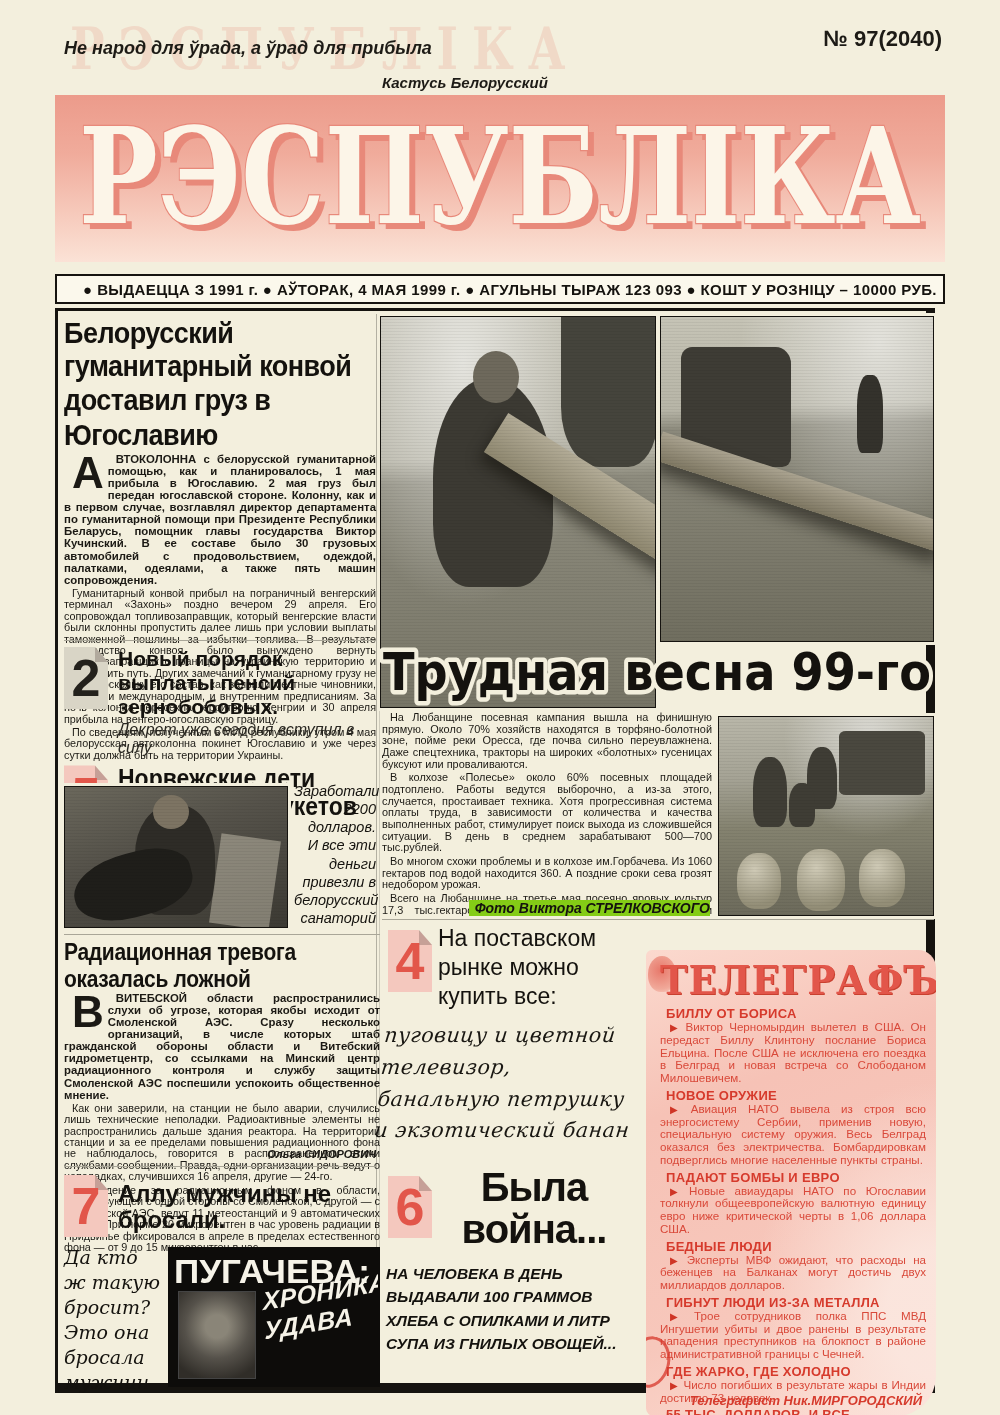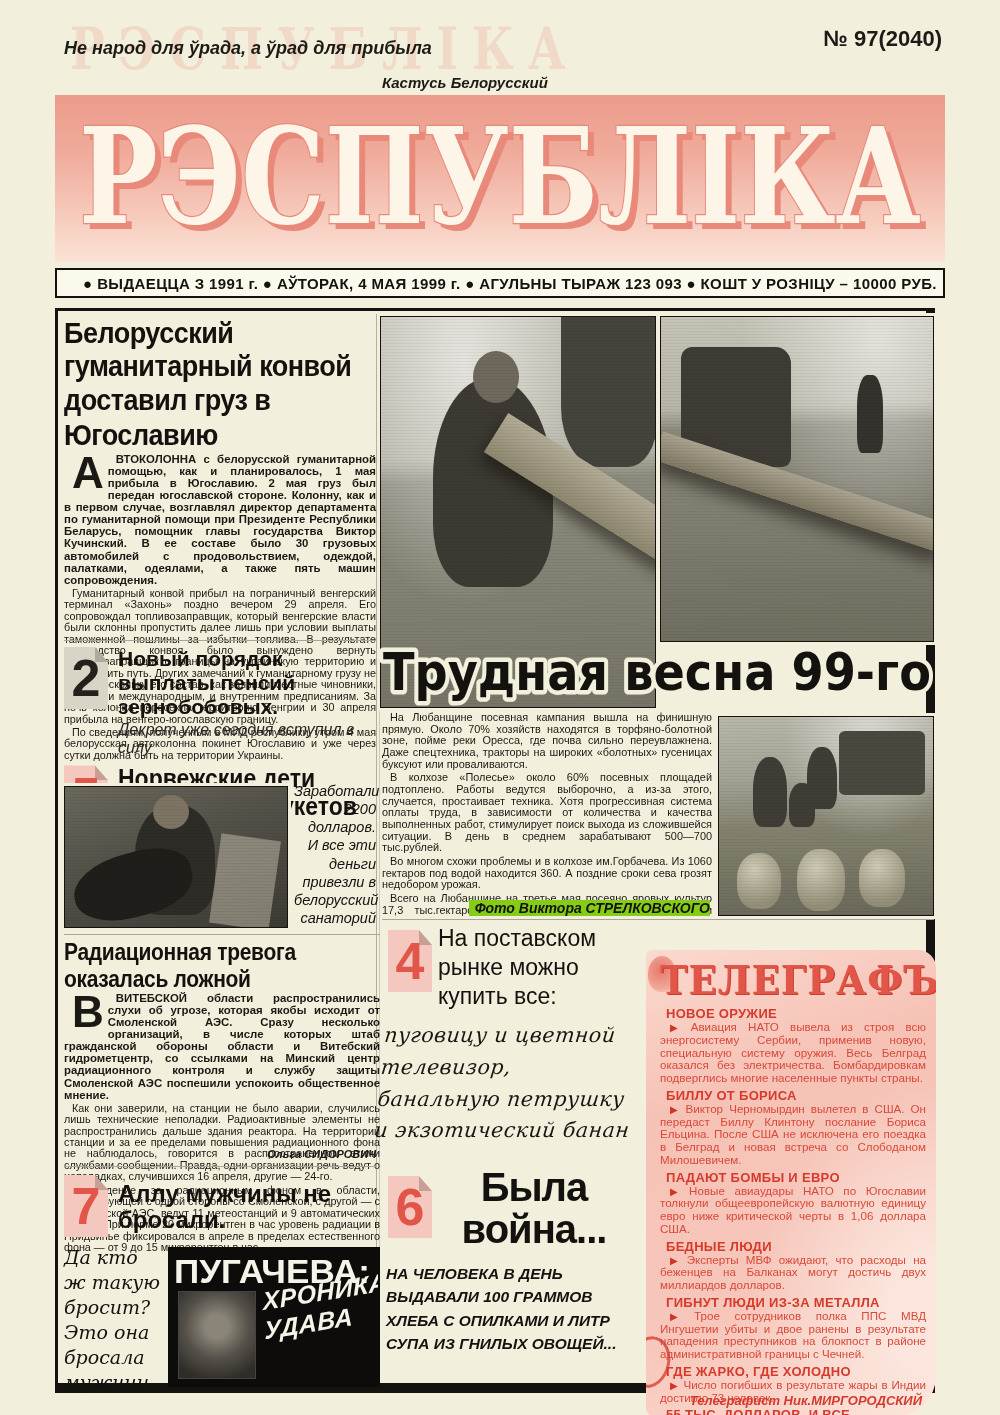--- a/index.html
+++ b/index.html
@@ -11,21 +11,21 @@
     font-weight:bold;font-size:46px;letter-spacing:14px;color:#eba897;opacity:.30;white-space:nowrap;
     overflow:hidden;transform:scaleY(1.25);}
   .motto{position:absolute;left:64px;top:38px;font-size:18px;font-weight:bold;font-style:italic;color:#1d1b16;}
   .motto-author{position:absolute;left:382px;top:74px;font-size:15px;font-weight:bold;font-style:italic;color:#1d1b16;}
   .issue-no{position:absolute;right:58px;top:26px;font-size:22px;font-weight:bold;color:#1d1b16;}
 
   .masthead{position:absolute;left:55px;top:95px;width:890px;height:167px;
     background:linear-gradient(180deg,#ec9b8b 0%,#f0ab9b 35%,#f7cdbf 75%,#fbe2d6 100%);}
   .masthead svg{display:block;}
 
-  .infobar{position:absolute;left:55px;top:268px;width:890px;height:30px;background:#fbf8ec;
+  .infobar{position:absolute;left:55px;top:274px;width:890px;height:30px;background:#fbf8ec;
     border:2px solid #15130f;box-sizing:border-box;display:flex;align-items:center;justify-content:center;
     font-size:15px;font-weight:bold;color:#15130f;letter-spacing:.4px;white-space:nowrap;padding-left:20px;}
 
   
   .frame{position:absolute;left:55px;top:308px;width:880px;height:1085px;box-sizing:border-box;
     border:3px solid #15130f;border-right-width:9px;border-bottom-width:10px;background:#f3efdd;}
   .vrule{position:absolute;left:376px;top:314px;height:1072px;width:2px;
     border-left:1px solid #b3b0a2;border-right:1px solid #cfccbc;}
   .hline{position:absolute;background:#a9a698;height:1px;}
 
@@ -290,28 +290,28 @@
     <div class="promo6-title">Была война...</div>
     <div class="promo6-body">НА ЧЕЛОВЕКА В ДЕНЬ ВЫДАВАЛИ 100 ГРАММОВ ХЛЕБА С ОПИЛКАМИ И ЛИТР СУПА ИЗ ГНИЛЫХ ОВОЩЕЙ...</div>
   </div>
 
   <div class="telegraph">
     <div class="thumb"></div>
     <div class="doodle"></div>
     <div class="tg-title">ТЕЛЕГРАФЪ</div>
 
     <div class="tg-item">
+      <div class="tg-head">БИЛЛУ  ОТ  БОРИСА</div>
+      <div class="tg-body"><span class="tg-bullet">▶</span><span>Виктор Черномырдин вылетел в США. Он передаст Биллу Клинтону послание Бориса Ельцина. После США не исключена его поездка в Белград и новая встреча со Слободаном Милошевичем.</span></div>
+    </div>
+    <div class="tg-item">
       <div class="tg-head">НОВОЕ  ОРУЖИЕ</div>
       <div class="tg-body"><span class="tg-bullet">▶</span><span>Авиация НАТО вывела из строя всю энергосистему Сербии, применив новую, специальную систему оружия. Весь Белград оказался без электричества. Бомбардировкам подверглись многие населенные пункты страны.</span></div>
     </div>
     <div class="tg-item">
-      <div class="tg-head">БИЛЛУ  ОТ  БОРИСА</div>
-      <div class="tg-body"><span class="tg-bullet">▶</span><span>Виктор Черномырдин вылетел в США. Он передаст Биллу Клинтону послание Бориса Ельцина. После США не исключена его поездка в Белград и новая встреча со Слободаном Милошевичем.</span></div>
-    </div>
-    <div class="tg-item">
       <div class="tg-head">ПАДАЮТ  БОМБЫ  И  ЕВРО</div>
       <div class="tg-body"><span class="tg-bullet">▶</span><span>Новые авиаудары НАТО по Югославии толкнули общеевропейскую валютную единицу евро ниже критической черты в 1,06 доллара США.</span></div>
     </div>
     <div class="tg-item">
       <div class="tg-head">БЕДНЫЕ  ЛЮДИ</div>
       <div class="tg-body"><span class="tg-bullet">▶</span><span>Эксперты МВФ ожидают, что расходы на беженцев на Балканах могут достичь двух миллиардов долларов.</span></div>
     </div>
     <div class="tg-item">
       <div class="tg-head">ГИБНУТ  ЛЮДИ  ИЗ-ЗА  МЕТАЛЛА</div>
       <div class="tg-body"><span class="tg-bullet">▶</span><span>Трое сотрудников полка ППС МВД Ингушетии убиты и двое ранены в результате нападения преступников на блокпост в районе административной границы с Чечней.</span></div>

